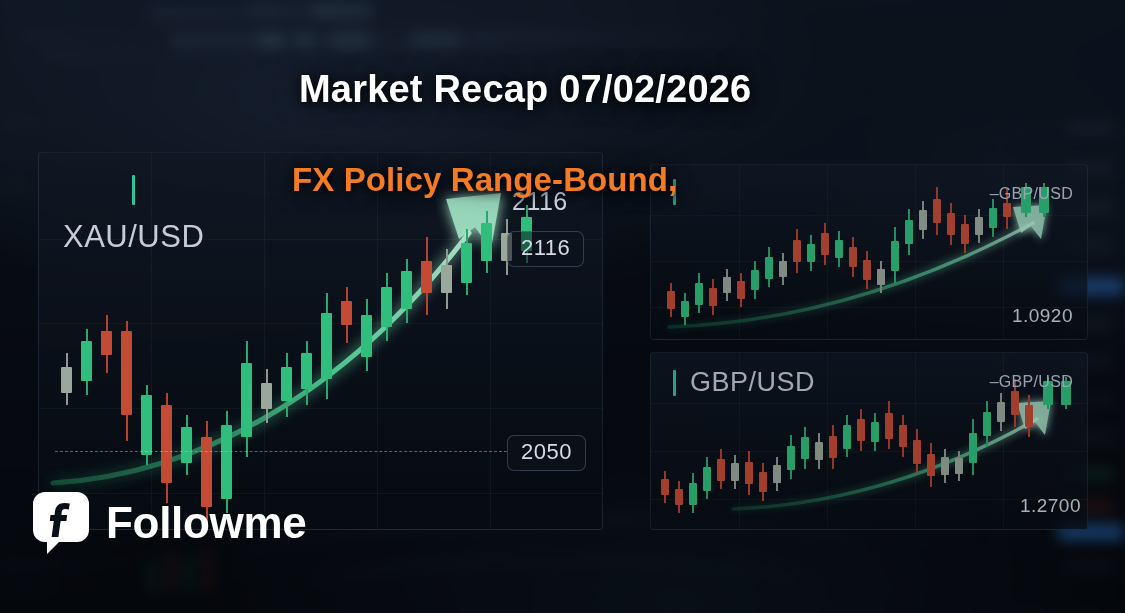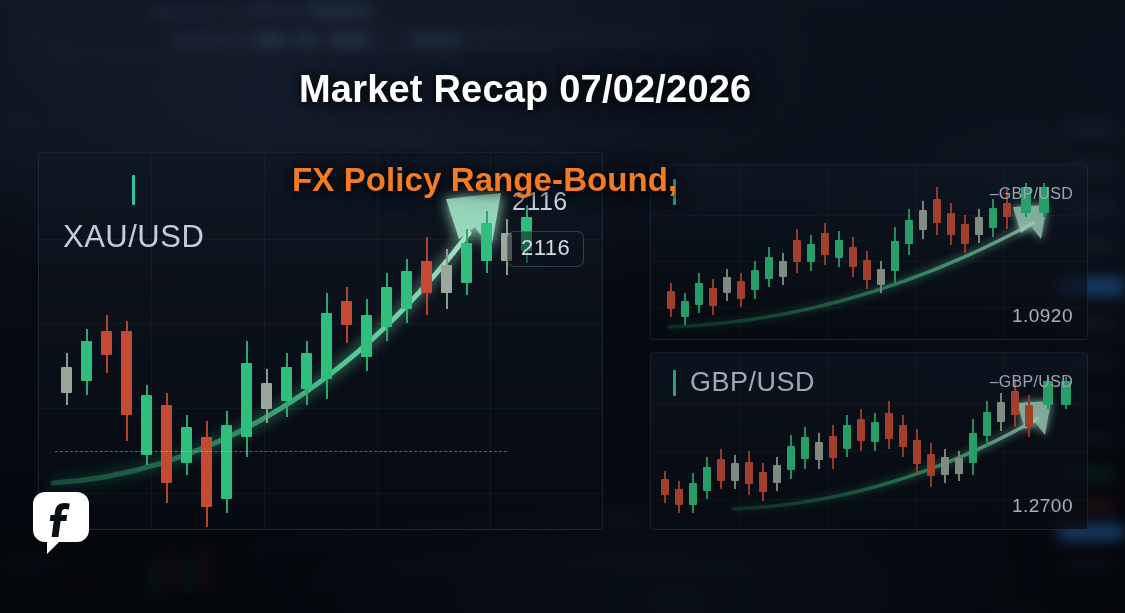--- a/index.html
+++ b/index.html
@@ -351,20 +351,21 @@
 
     <div class="dashline" style="left:16px;top:298px;width:452px;"></div>
 
     <div class="card-head" style="left:24px;top:22px;flex-direction:column;">
       <div class="accent-bar"></div>
       <div class="sym sym-xau">XAU/USD</div>
     </div>
 
     <div class="price-plain" style="left:473px;top:34px;">2116</div>
     <div class="price-badge" style="left:468px;top:78px;">2116</div>
+    <div class="price-badge" style="left:468px;top:282px;">2050</div>
   </div>
 
   <div class="card dim" style="left:650px;top:164px;width:438px;height:176px;">
     <div class="grid-v" style="left:88px;"></div>
     <div class="grid-v" style="left:176px;"></div>
     <div class="grid-v" style="left:264px;"></div>
     <div class="grid-v" style="left:352px;"></div>
     <div class="grid-h" style="top:50px;"></div>
     <div class="grid-h" style="top:96px;"></div>
     <div class="grid-h" style="top:142px;"></div>
@@ -647,28 +648,29 @@
     <div class="candle up" style="left:410px;top:24px;width:10px;height:32px;">
       <div class="wick" style="top:0;height:32px;"></div>
         <div class="body" style="top:4px;height:24px;"></div>
       </div>
 
     <div class="card-head" style="left:22px;top:14px;">
       <div class="accent-bar" style="height:26px;"></div>
       <div class="sym sym-gbp">GBP/USD</div>
     </div>
     <div class="legend" style="right:14px;top:20px;">–GBP/USD</div>
-    <div class="price-small" style="right:14px;bottom:12px;">1.2700</div>
+    <div class="price-small" style="right:6px;bottom:12px;">1.2700</div>
   </div>
 
   <div class="title" style="left:299px;top:68px;">Market Recap 07/02/2026</div>
 
   <div class="headline" style="left:292px;top:161px;">FX Policy Range-Bound,</div>
 
 
   <div class="logo" style="left:33px;top:492px;">
     <svg width="56" height="62" viewBox="0 0 56 62">
       <path d="M12 0 H44 A12 12 0 0 1 56 12 V38 A12 12 0 0 1 44 50 H26 L14 62 V50 H12 A12 12 0 0 1 0 38 V12 A12 12 0 0 1 12 0 Z" fill="#ffffff"></path>
       <path d="M31.5 11 C25.5 11 22.5 14.5 22 19.5 L21.5 23 H17.5 L16.8 29 H20.8 L18.6 45 H25.4 L27.6 29 H33.4 L34.1 23 H28.3 L28.7 20.2 C29 18 30 17 32.3 17 C33.6 17 34.8 17.2 35.8 17.5 L36.8 11.6 C35.3 11.2 33.5 11 31.5 11 Z" fill="#0b0f16"></path>
     </svg>
+    <div class="logo-text">Followme</div>
   </div>
 
 </div>
 
 </body></html>

